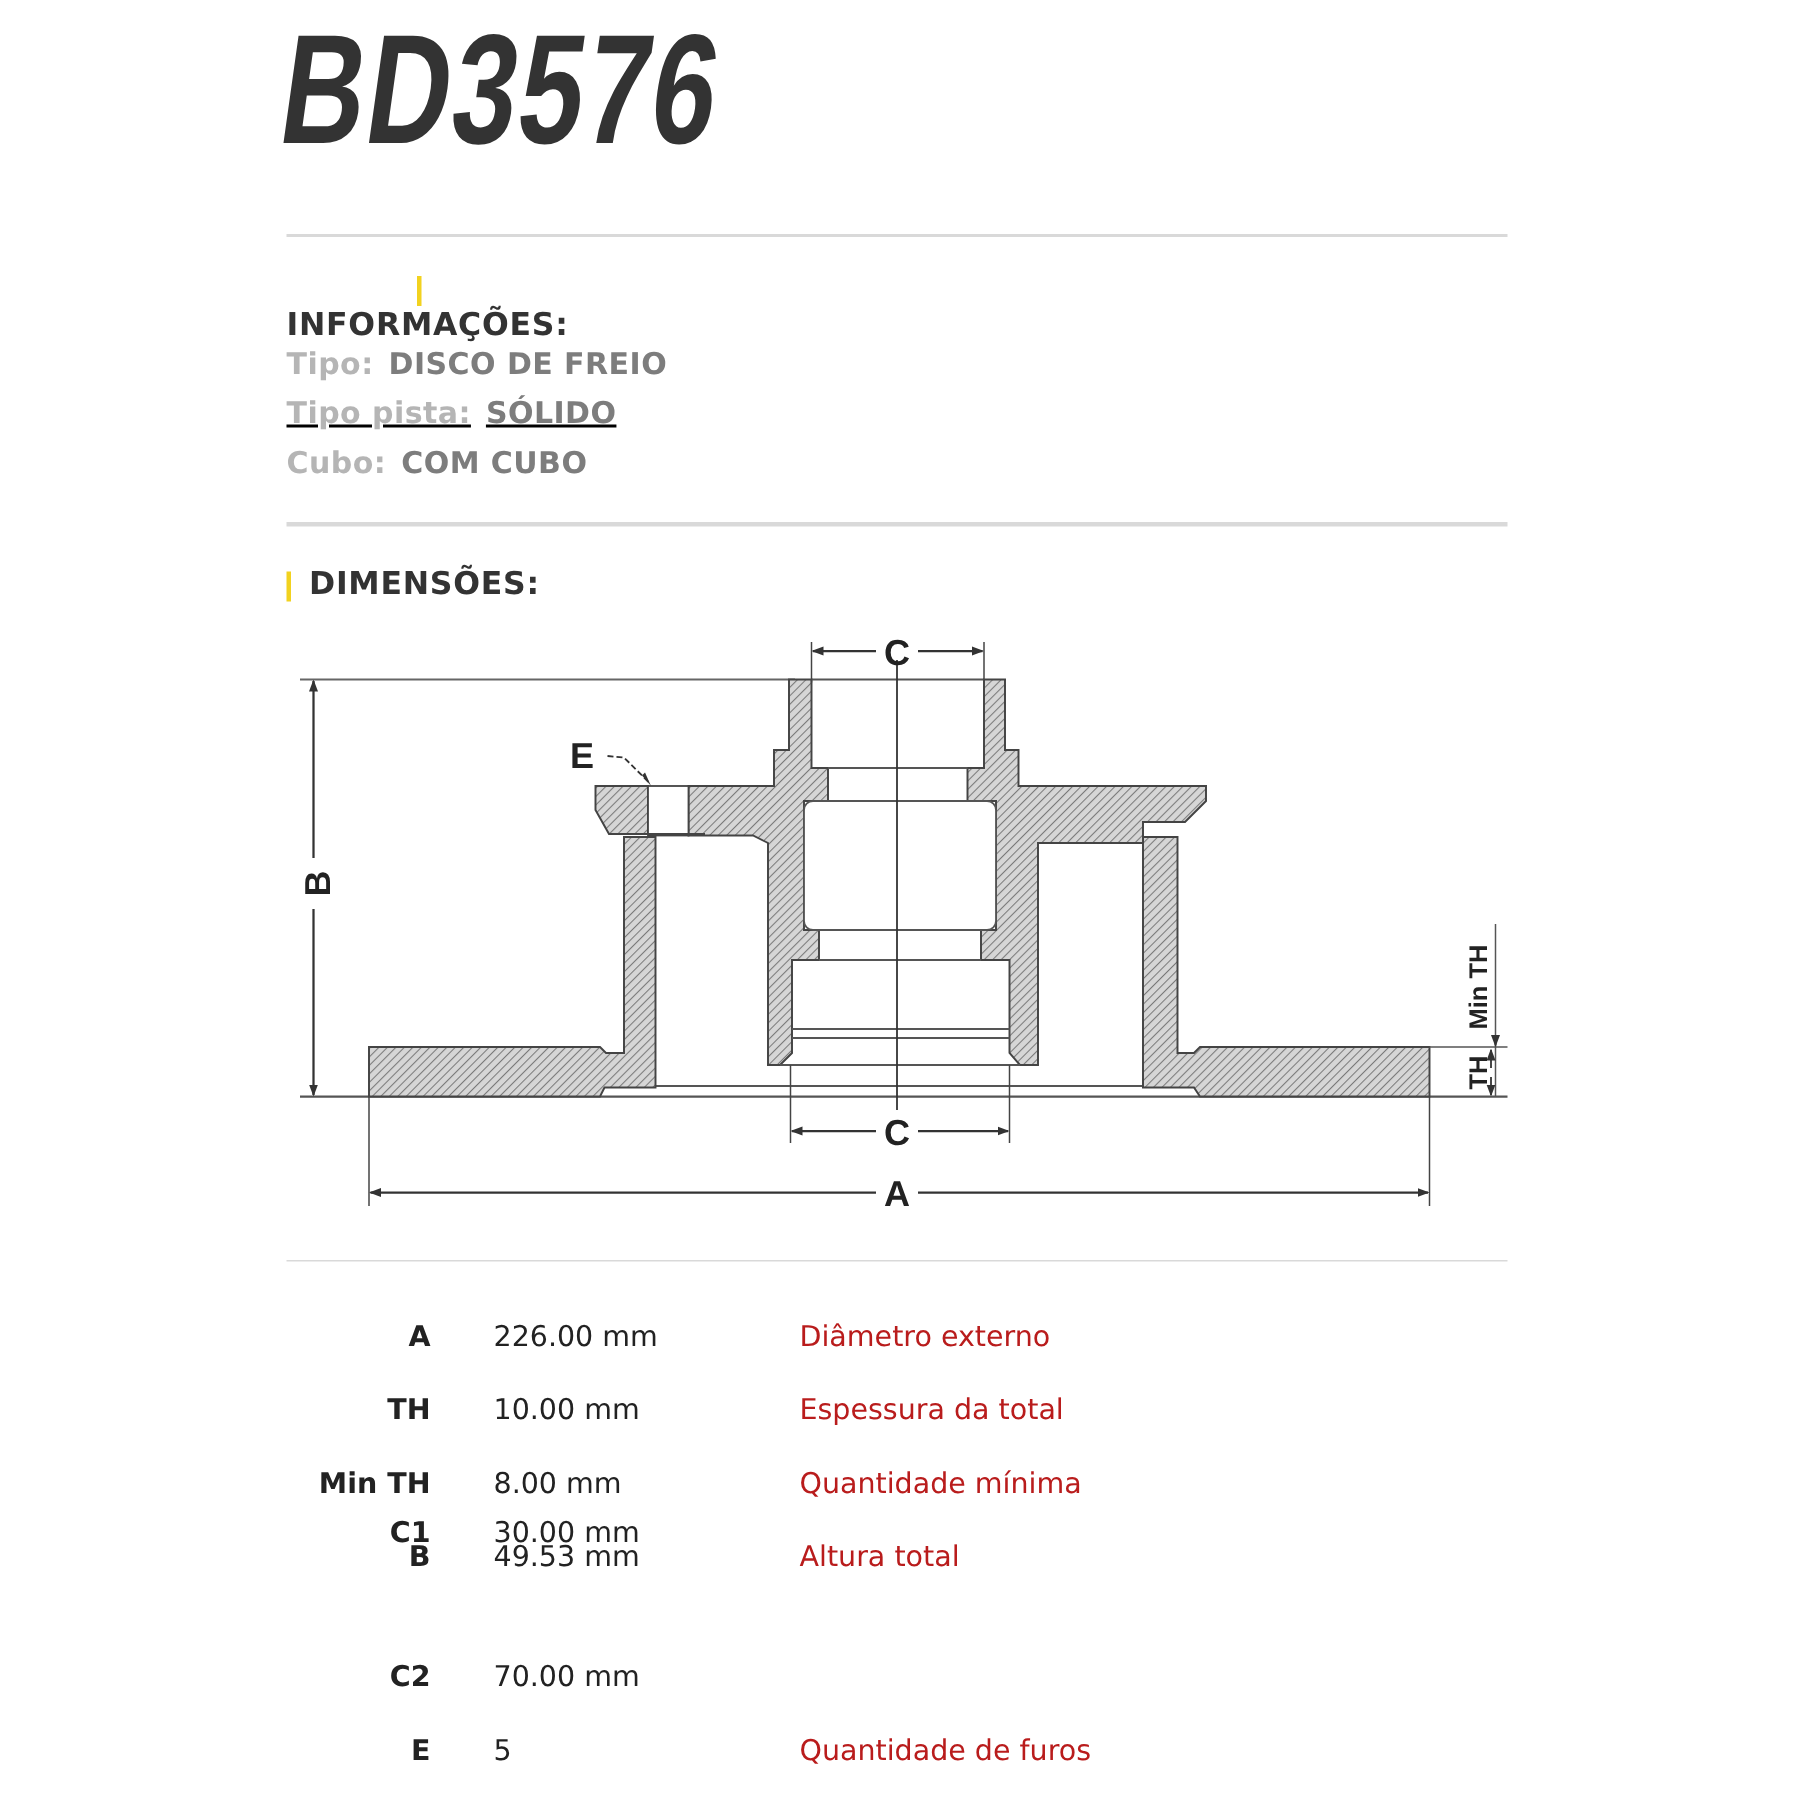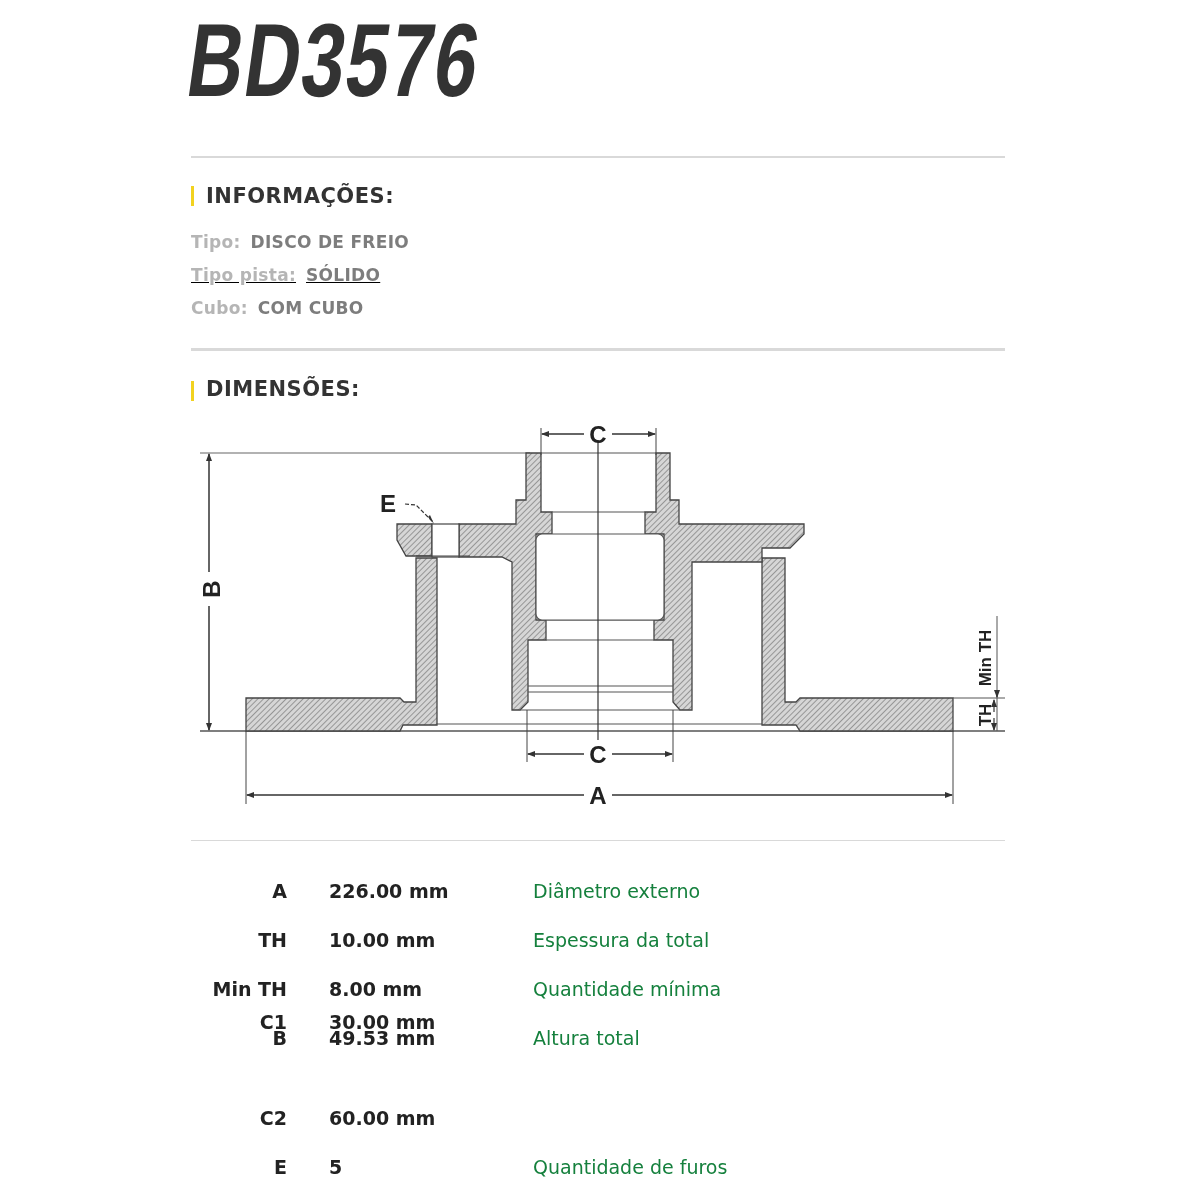--- a/index.html
+++ b/index.html
@@ -8,37 +8,37 @@
       position: absolute; left: 196px; top: 8px;
       font-family: "Liberation Sans", sans-serif; font-weight: bold;
       font-size: 104px; line-height: 104px; color: #333333;
       transform: skewX(-8deg) scaleX(0.74); transform-origin: left top;
       letter-spacing: 2px;
     }
     .rule { position: absolute; left: 191px; width: 814px; height: 2px; background: #d9d9d9; }
     .section-head { position: absolute; left: 191px; display: flex; align-items: center; }
     .section-head .bar { width: 3px; height: 20px; background: #f2d21f; margin-right: 12px; }
     .section-head .label { font-weight: bold; font-size: 21px; color: #333333; letter-spacing: 0.5px; }
-    .info-row { position: absolute; left: 191px; font-size: 17px; line-height: 24px; font-weight: bold; letter-spacing: 0.3px; }
+    .info-row { position: absolute; left: 191px; font-size: 20px; line-height: 24px; font-weight: bold; letter-spacing: 0.3px; }
     .info-row .k { color: #b5b5b5; font-weight: bold; margin-right: 10px; }
     .info-row .v { color: #7d7d7d; }
     svg.diagram { position: absolute; left: 0; top: 0; }
     .spec-row { position: absolute; left: 191px; width: 800px; height: 28px; font-size: 19px; line-height: 28px; }
     .spec-row .code { position: absolute; right: 704px; font-weight: bold; color: #222; text-align: right; white-space: nowrap; }
-    .spec-row .val { position: absolute; left: 138px; font-weight: bold; color: #222; white-space: nowrap; }
-    .spec-row .desc { position: absolute; left: 342px; color: #15803d; white-space: nowrap; }
+    .spec-row .val { position: absolute; left: 138px; font-weight: normal; color: #222; white-space: nowrap; }
+    .spec-row .desc { position: absolute; left: 342px; color: #b91c1c; white-space: nowrap; }
   </style>
 </head>
 <body>
 
 <div class="title">BD3576</div>
 
 <div class="rule" style="top:156px;"></div>
 
-<div class="section-head" style="top:184px;">
+<div class="section-head" style="top:184px;flex-direction:column;">
   <span class="bar"></span>
   <span class="label">INFORMAÇÕES:</span>
 </div>
 
 <div class="info-row" style="top:230px;">
   <span class="k">Tipo:</span><span class="v">DISCO DE FREIO</span>
 </div>
 <div class="info-row" style="top:263px;text-decoration:underline;">
   <span class="k">Tipo pista:</span><span class="v">SÓLIDO</span>
 </div>
@@ -148,20 +148,20 @@
   <span class="val">49.53 mm</span>
   <span class="desc">Altura total</span>
 </div>
 <div class="spec-row" style="top:1008px;">
   <span class="code">C1</span>
   <span class="val">30.00 mm</span>
   <span class="desc"></span>
 </div>
 <div class="spec-row" style="top:1104px;">
   <span class="code">C2</span>
-  <span class="val">60.00 mm</span>
+  <span class="val">70.00 mm</span>
   <span class="desc"></span>
 </div>
 <div class="spec-row" style="top:1153px;">
   <span class="code">E</span>
   <span class="val">5</span>
   <span class="desc">Quantidade de furos</span>
 </div>
 
 </body></html>

